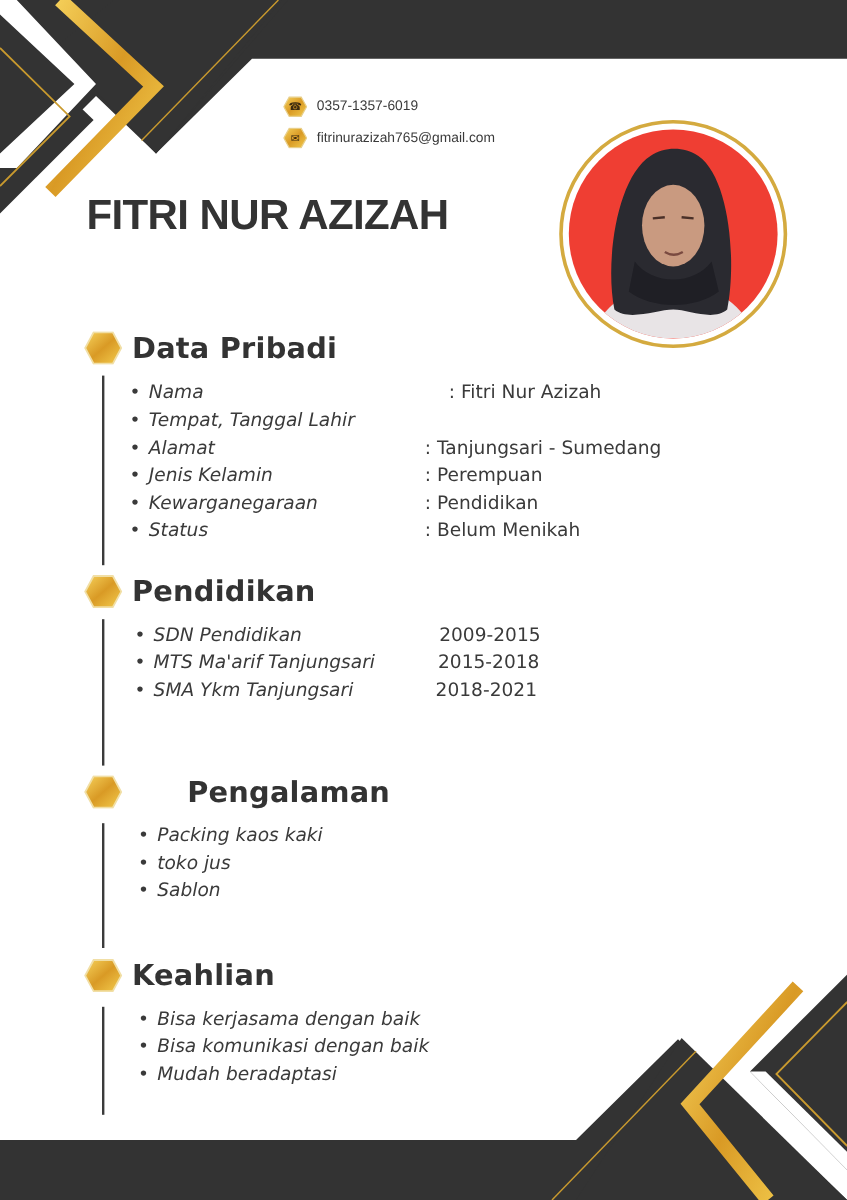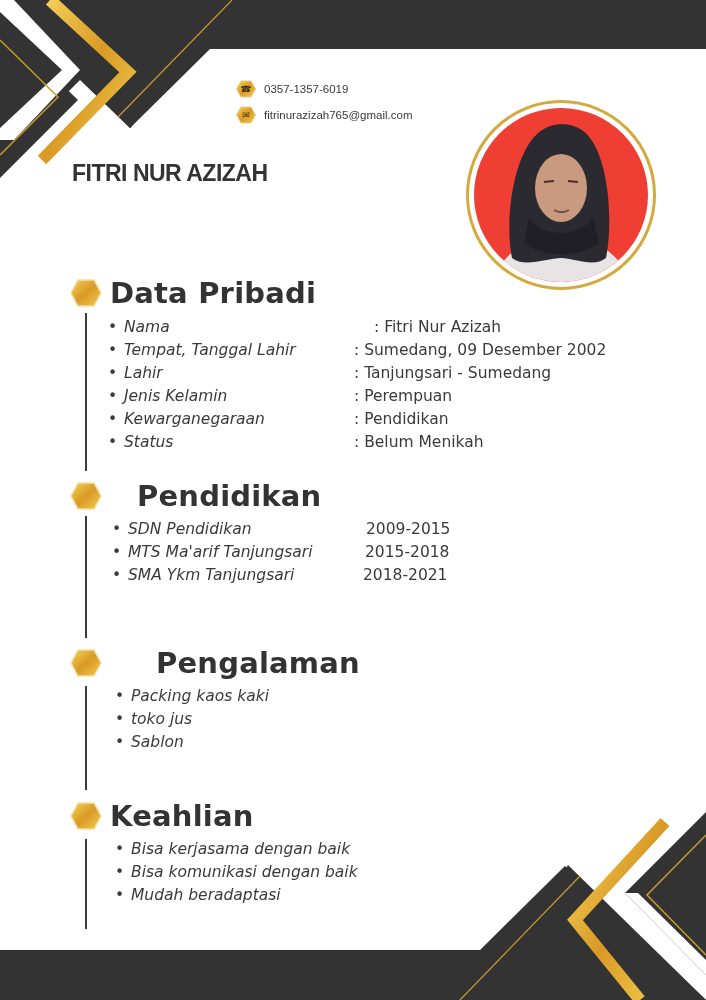--- a/index.html
+++ b/index.html
@@ -6,28 +6,28 @@
   html, body { width: 706px; height: 1000px; overflow: hidden; background: #ffffff; }
   body { position: relative; font-family: "Liberation Sans", "DejaVu Sans", sans-serif; color: #333333; }
 
   .deco { position: absolute; left: 0; top: 0; width: 706px; height: 1000px; pointer-events: none; }
 
   .contact { position: absolute; left: 236px; display: flex; align-items: center; font-size: 11.5px; color: #3a3a3a; }
   .contact .hex { width: 20px; height: 18px; margin-right: 8px; position: relative; display: flex; align-items: center; justify-content: center; }
   .contact .hex svg { position: absolute; left: 0; top: 0; }
   .contact .glyph { position: relative; font-size: 9px; color: #3a2a10; line-height: 1; }
 
-  .name-title { position: absolute; left: 72px; top: 160px; font-size: 23px; font-weight: bold; color: #333333; letter-spacing: -0.5px; font-family: "Liberation Sans", sans-serif; }
+  .name-title { position: absolute; left: 72px; top: 160px; font-size: 35px; font-weight: bold; color: #333333; letter-spacing: -0.5px; font-family: "Liberation Sans", sans-serif; }
 
   .photo-ring { position: absolute; left: 466px; top: 100px; width: 190px; height: 190px; border-radius: 50%; border: 3px solid #d4aa3f; background: #ffffff; }
   .photo { position: absolute; left: 474px; top: 108px; width: 174px; height: 174px; border-radius: 50%; background: #ef3e33; overflow: hidden; }
 
   .section-head { position: absolute; left: 70px; display: flex; align-items: center; }
   .section-head .hex { width: 32px; height: 28px; margin-right: 8px; }
-  .section-head .title { font-size: 29px; font-weight: bold; color: #333333; font-family: "DejaVu Sans", sans-serif; letter-spacing: 0.2px; }
+  .section-head .title { font-size: 24px; font-weight: bold; color: #333333; font-family: "DejaVu Sans", sans-serif; letter-spacing: 0.2px; }
 
   .vline { position: absolute; left: 85px; width: 2px; background: #3b3b3b; }
 
   .list { position: absolute; font-size: 15.5px; color: #3a3a3a; line-height: 23px; font-family: "DejaVu Sans", sans-serif; }
   .list .row { display: flex; white-space: nowrap; }
   .list .bullet { width: 16px; flex: none; }
   .list .label { flex: none; font-style: italic; }
   .list .value { position: absolute; }
 </style>
 </head>
@@ -129,45 +129,44 @@
 <div class="vline" style="top:313px;height:158px;"></div>
 <div class="list" style="left:108px;top:316px;width:520px;">
   <div class="row" style="position:relative;">
       <span class="bullet">•</span>
       <span class="label">Nama</span>
       <span class="value" style="left:246px;margin-left:20px;">: Fitri Nur Azizah</span>
     </div>
   <div class="row" style="position:relative;">
       <span class="bullet">•</span>
       <span class="label">Tempat, Tanggal Lahir</span>
-      <span class="value" style="left:246px;">: Sumedang, 09 Desember 2002</span>
-    </div>
-  <div class="row" style="position:relative;">
-      <span class="bullet">•</span>
-      <span class="label">Lahir</span>
+    </div>
+  <div class="row" style="position:relative;">
+      <span class="bullet">•</span>
+      <span class="label">Alamat</span>
       <span class="value" style="left:246px;">: Tanjungsari - Sumedang</span>
     </div>
   <div class="row" style="position:relative;">
       <span class="bullet">•</span>
       <span class="label">Jenis Kelamin</span>
       <span class="value" style="left:246px;">: Perempuan</span>
     </div>
   <div class="row" style="position:relative;">
       <span class="bullet">•</span>
       <span class="label">Kewarganegaraan</span>
       <span class="value" style="left:246px;">: Pendidikan</span>
     </div>
   <div class="row" style="position:relative;">
       <span class="bullet">•</span>
       <span class="label">Status</span>
       <span class="value" style="left:246px;">: Belum Menikah</span>
     </div>
 </div>
 
-<div class="section-head" style="top:479px;gap:27px;">
+<div class="section-head" style="top:479px;">
   <svg class="hex" viewBox="0 0 32 28">
       <polygon points="8,1 24,1 31,14 24,27 8,27 1,14" fill="url(#gold)" stroke="#f1dfa6" stroke-width="1.5"></polygon>
     </svg>
   <span class="title">Pendidikan</span>
 </div>
 <div class="vline" style="top:516px;height:122px;"></div>
 <div class="list" style="left:112px;top:518px;width:400px;">
   <div class="row" style="position:relative;">
       <span class="bullet">•</span>
       <span class="label">SDN Pendidikan</span>

